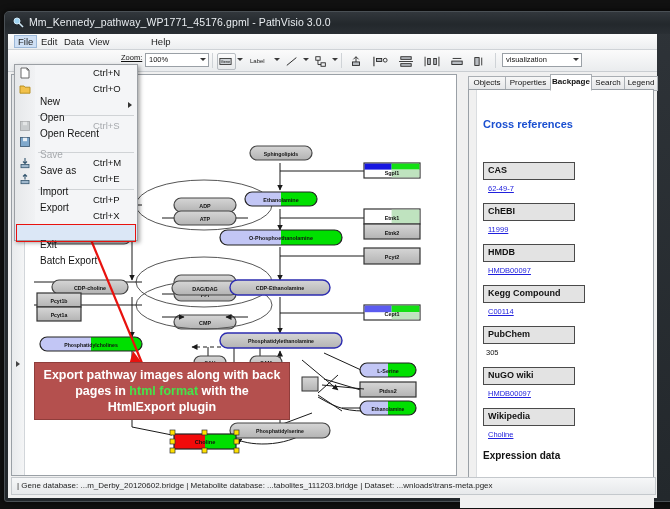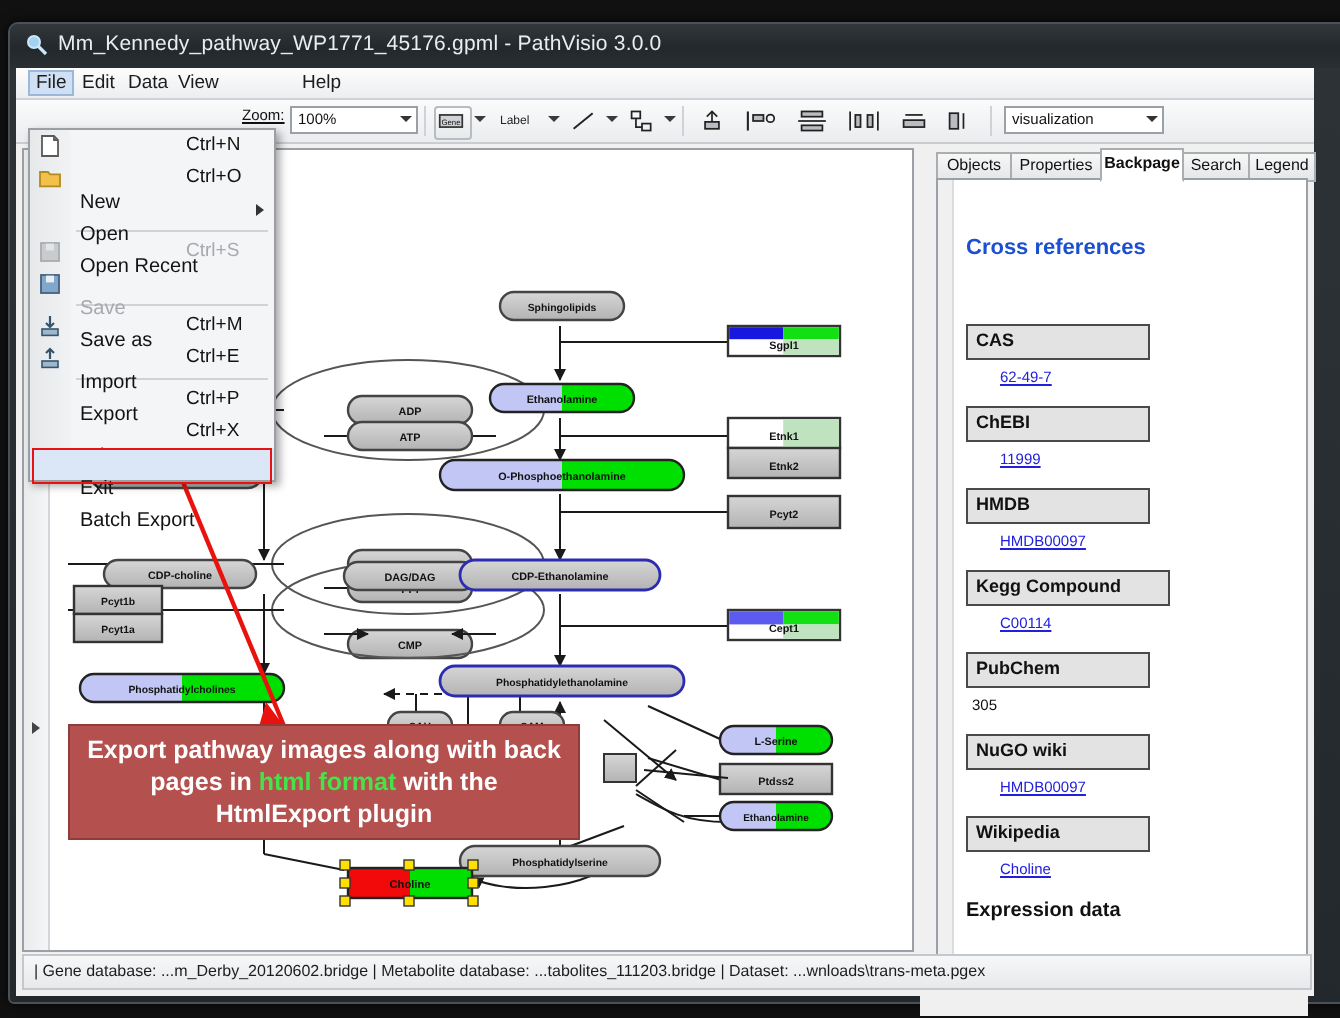--- a/index.html
+++ b/index.html
@@ -72,21 +72,21 @@
     border:1px solid #a9aeb3;font-size:8px;color:#111;text-align:center;line-height:12px;}
   .tab.sel{top:0;height:15px;line-height:14px;background:#fff;border-bottom:1px solid #fff;z-index:3;font-weight:bold;}
   .bpbody{position:absolute;left:8px;top:15px;width:184px;height:404px;background:#fff;
     border:1px solid #9aa0a6;overflow:hidden;}
   .bpscroll{position:absolute;left:0;top:0;width:7px;height:100%;
     background:#f0f0f0;border-right:1px solid #dadde0;}
   .bph1{position:absolute;left:14px;font-size:11px;font-weight:bold;color:#1a4fd0;}
   .xrbox{position:absolute;left:14px;width:90px;height:16px;background:#e3e3e3;
     border:1px solid #4a4a4a;}
   .xrbox span{position:absolute;left:4px;top:2px;font-size:9px;font-weight:bold;color:#111;}
-  .xrlink{position:absolute;left:31px;font-size:7.5px;color:#2020dd;text-decoration:underline;}
+  .xrlink{position:absolute;left:19px;font-size:7.5px;color:#2020dd;text-decoration:underline;}
   .xrplain{position:absolute;left:17px;font-size:7.5px;color:#111;}
   .bph2{position:absolute;left:14px;font-size:10px;font-weight:bold;color:#111;}
 
   
   .statusbar{position:absolute;left:3px;top:443px;width:643px;height:16px;
     background:linear-gradient(#f6f7f8,#e7e9eb);border:1px solid #c4c8cc;}
   .statusbar .st{position:absolute;left:5px;top:3px;font-size:8px;color:#1d1d1d;white-space:nowrap;}
 
   
   .callout{position:absolute;left:22px;top:287px;width:254px;height:56px;

